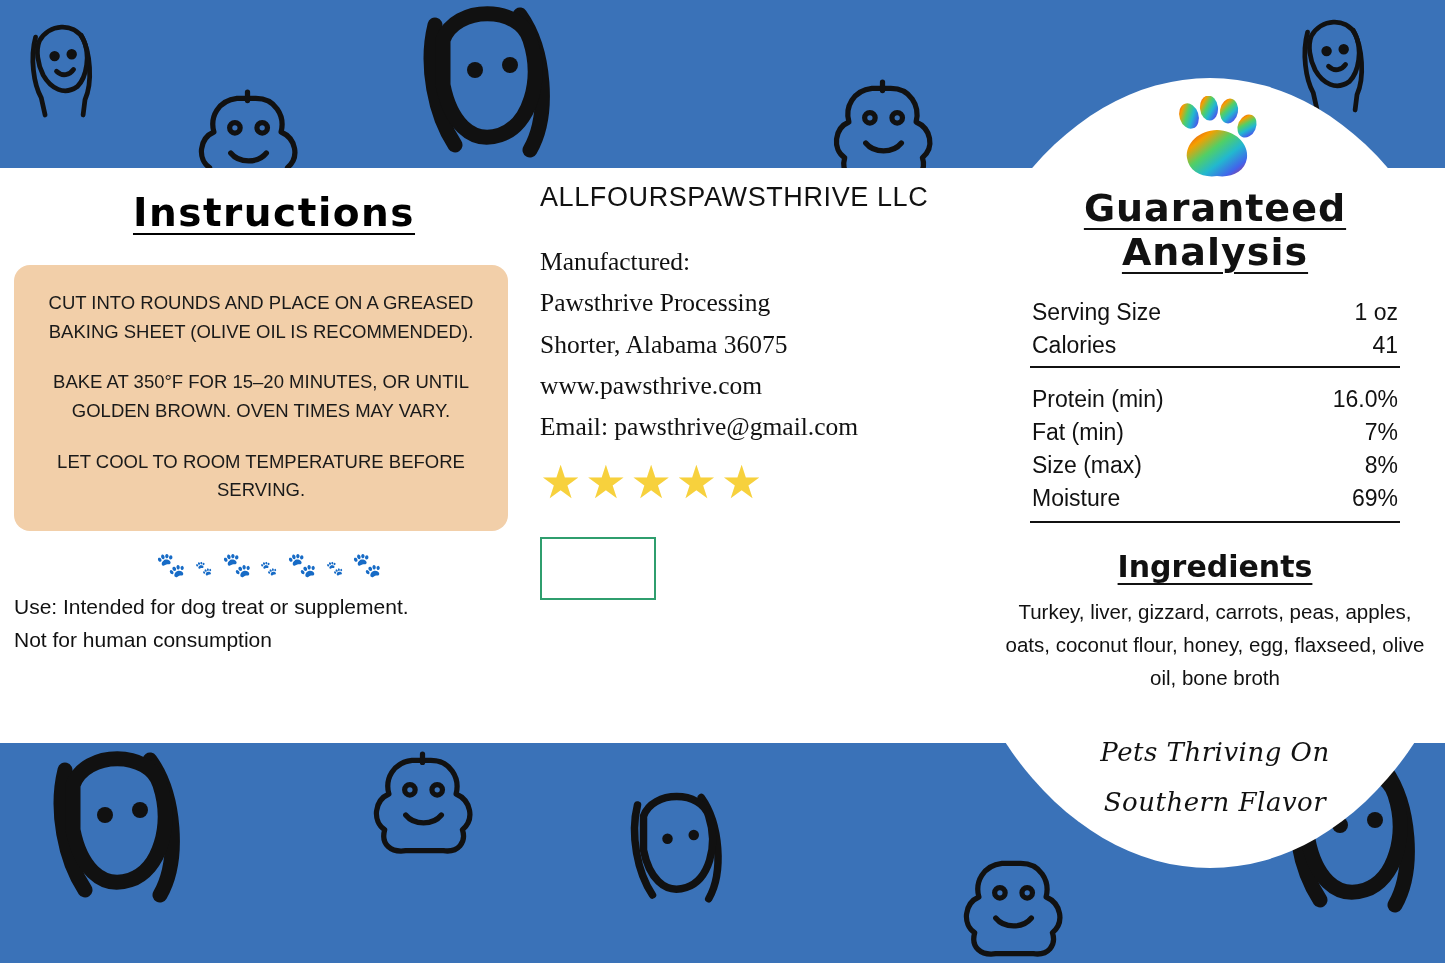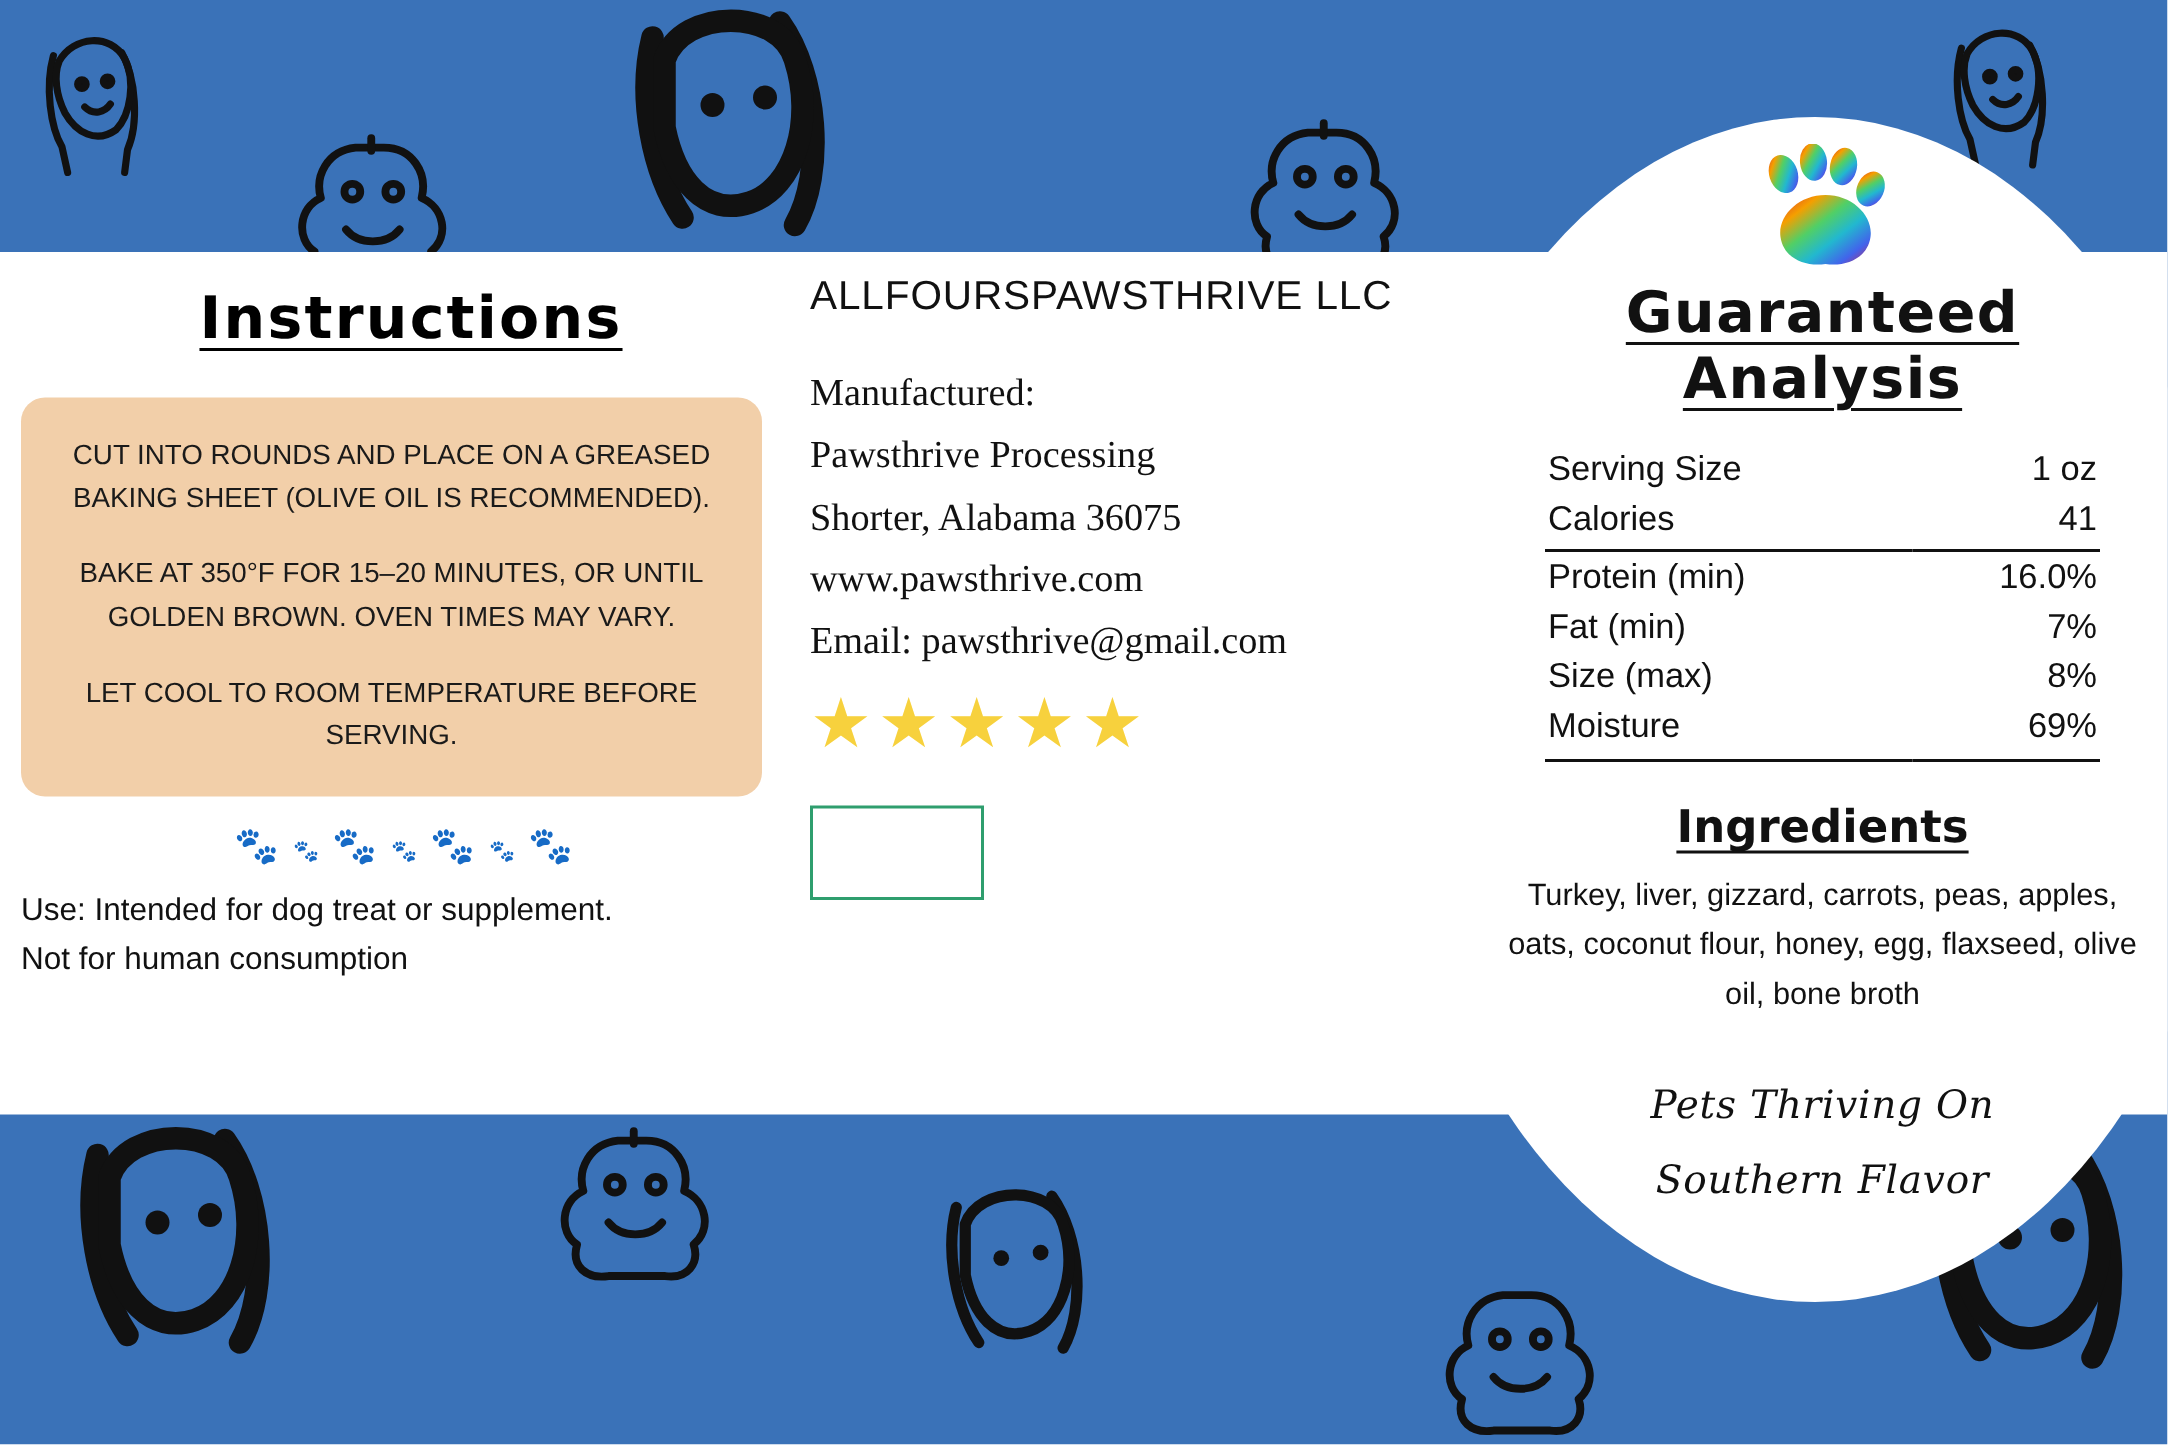--- a/index.html
+++ b/index.html
@@ -209,21 +209,21 @@
     padding: 3px 2px;
   }
   table.ga-table td.val {
     text-align: right;
   }
   tr.rule-under td {
     border-bottom: 2.5px solid #111;
     padding-bottom: 7px;
   }
   tr.pad-top td {
-    padding-top: 3px;
+    padding-top: 18px;
   }
   tr.rule-bottom td {
     border-bottom: 2.5px solid #111;
     padding-bottom: 9px;
   }
 
   .ing-head {
     margin-top: 26px;
     font-family: "DejaVu Sans", sans-serif;
     font-weight: bold;

